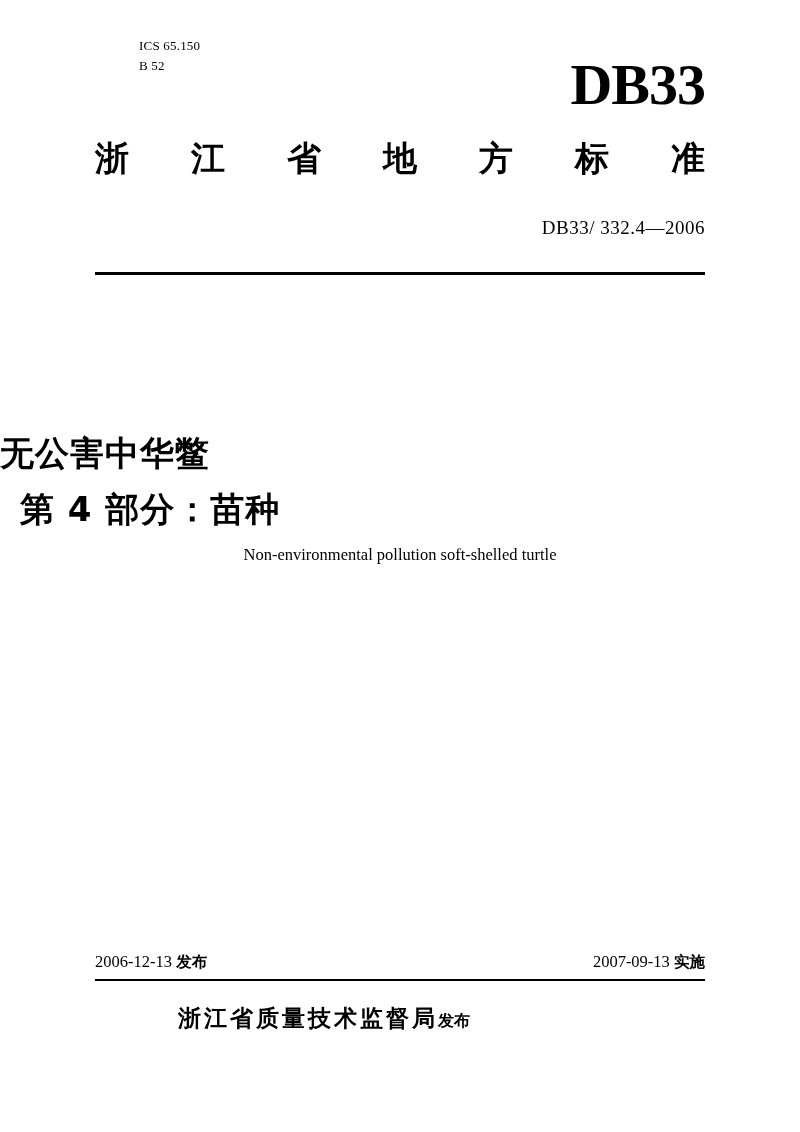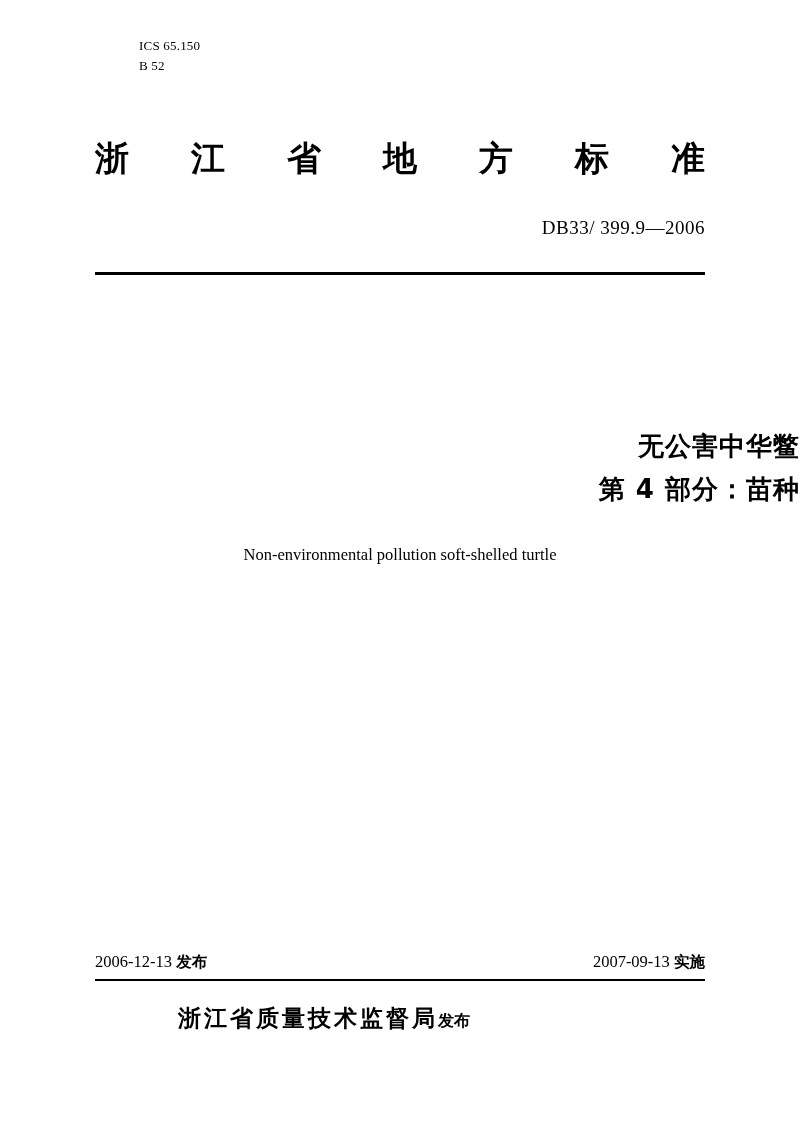--- a/index.html
+++ b/index.html
@@ -76,24 +76,24 @@
     width: 610px;
     border-top: 3px solid #000;
   }
 
   
   .main-title {
     position: absolute;
     left: 0;
     top: 425px;
     width: 800px;
-    text-align: right;
-    font-family: "DejaVu Sans", sans-serif;
-    font-weight: bold;
-    font-size: 26px;
+    text-align: left;
+    font-family: "DejaVu Sans", sans-serif;
+    font-weight: bold;
+    font-size: 34px;
     line-height: 1.65;
     letter-spacing: 1px;
   }
   .main-title .line2 {
     letter-spacing: 1px;
     padding-left: 20px;
   }
   .en-title {
     position: absolute;
     left: 0;
@@ -149,32 +149,33 @@
 </head>
 <body>
 
 <div class="page">
 
   <div class="ics-block">
     <div class="ics-line">ICS 65.150</div>
     <div class="ics-line">B 52</div>
   </div>
 
+  <div class="db33-logo">DB33</div>
 
   <div class="cn-title">
     <span>浙</span>
     <span>江</span>
     <span>省</span>
     <span>地</span>
     <span>方</span>
     <span>标</span>
     <span>准</span>
   </div>
 
-  <div class="std-number">DB33/ 399.9—2006</div>
+  <div class="std-number">DB33/ 332.4—2006</div>
 
   <div class="rule-top"></div>
 
   <div class="main-title">
     <div class="line1">无公害中华鳖</div>
     <div class="line2">第 4 部分：苗种</div>
   </div>
 
   <div class="en-title">
     <div>Non-environmental pollution soft-shelled turtle</div>

